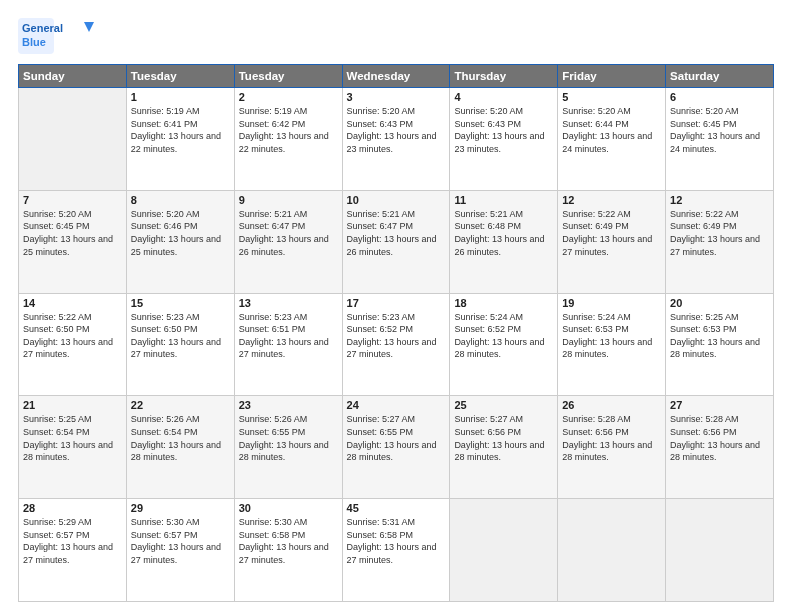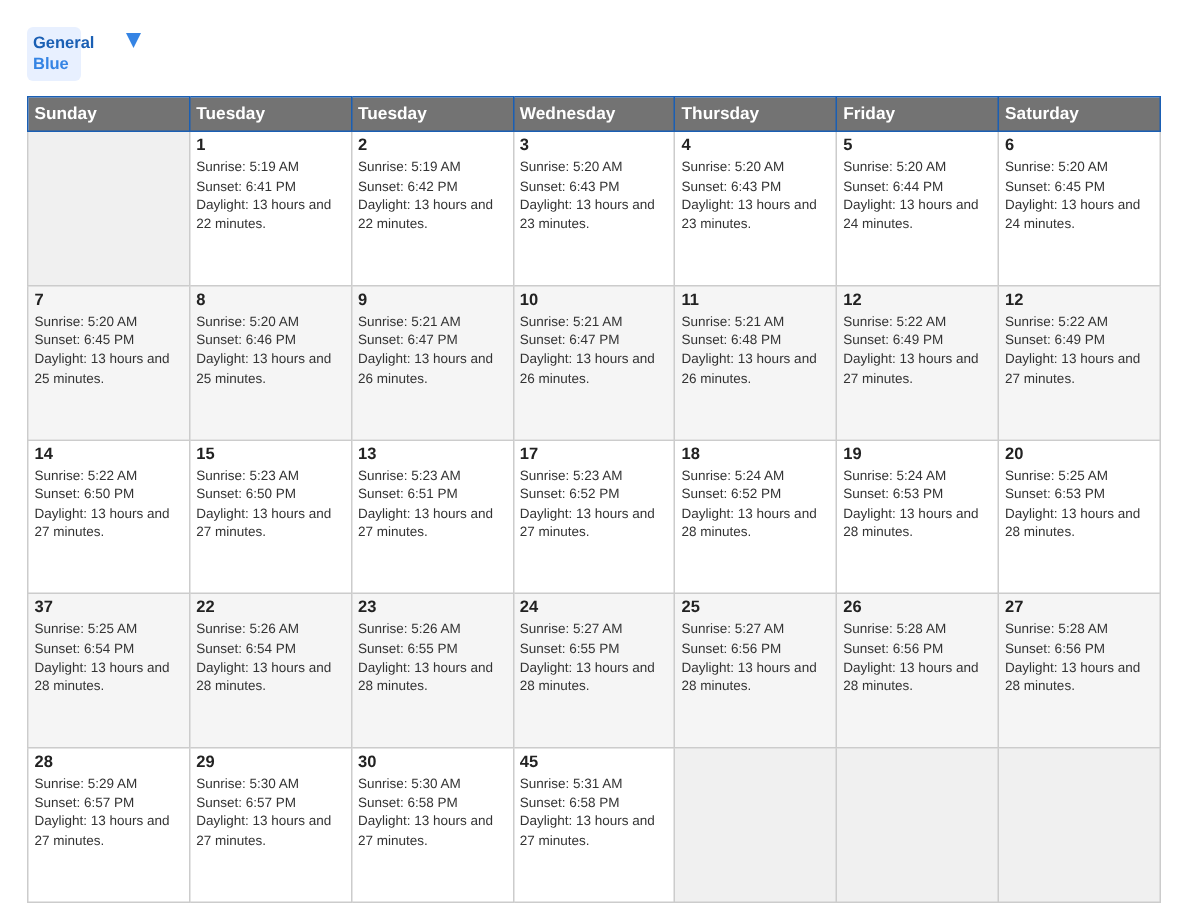--- a/index.html
+++ b/index.html
@@ -287,21 +287,21 @@
         <span class="day-num">20</span>
         <div class="day-info">
           <span>Sunrise: 5:25 AM</span><br>
           <span>Sunset: 6:53 PM</span><br>
           <span>Daylight: 13 hours and 28 minutes.</span>
         </div>
       </td>
         </tr>
         <tr>
           <td>
-        <span class="day-num">37</span>
+        <span class="day-num">21</span>
         <div class="day-info">
           <span>Sunrise: 5:25 AM</span><br>
           <span>Sunset: 6:54 PM</span><br>
           <span>Daylight: 13 hours and 28 minutes.</span>
         </div>
       </td>
           <td>
         <span class="day-num">22</span>
         <div class="day-info">
           <span>Sunrise: 5:26 AM</span><br>

